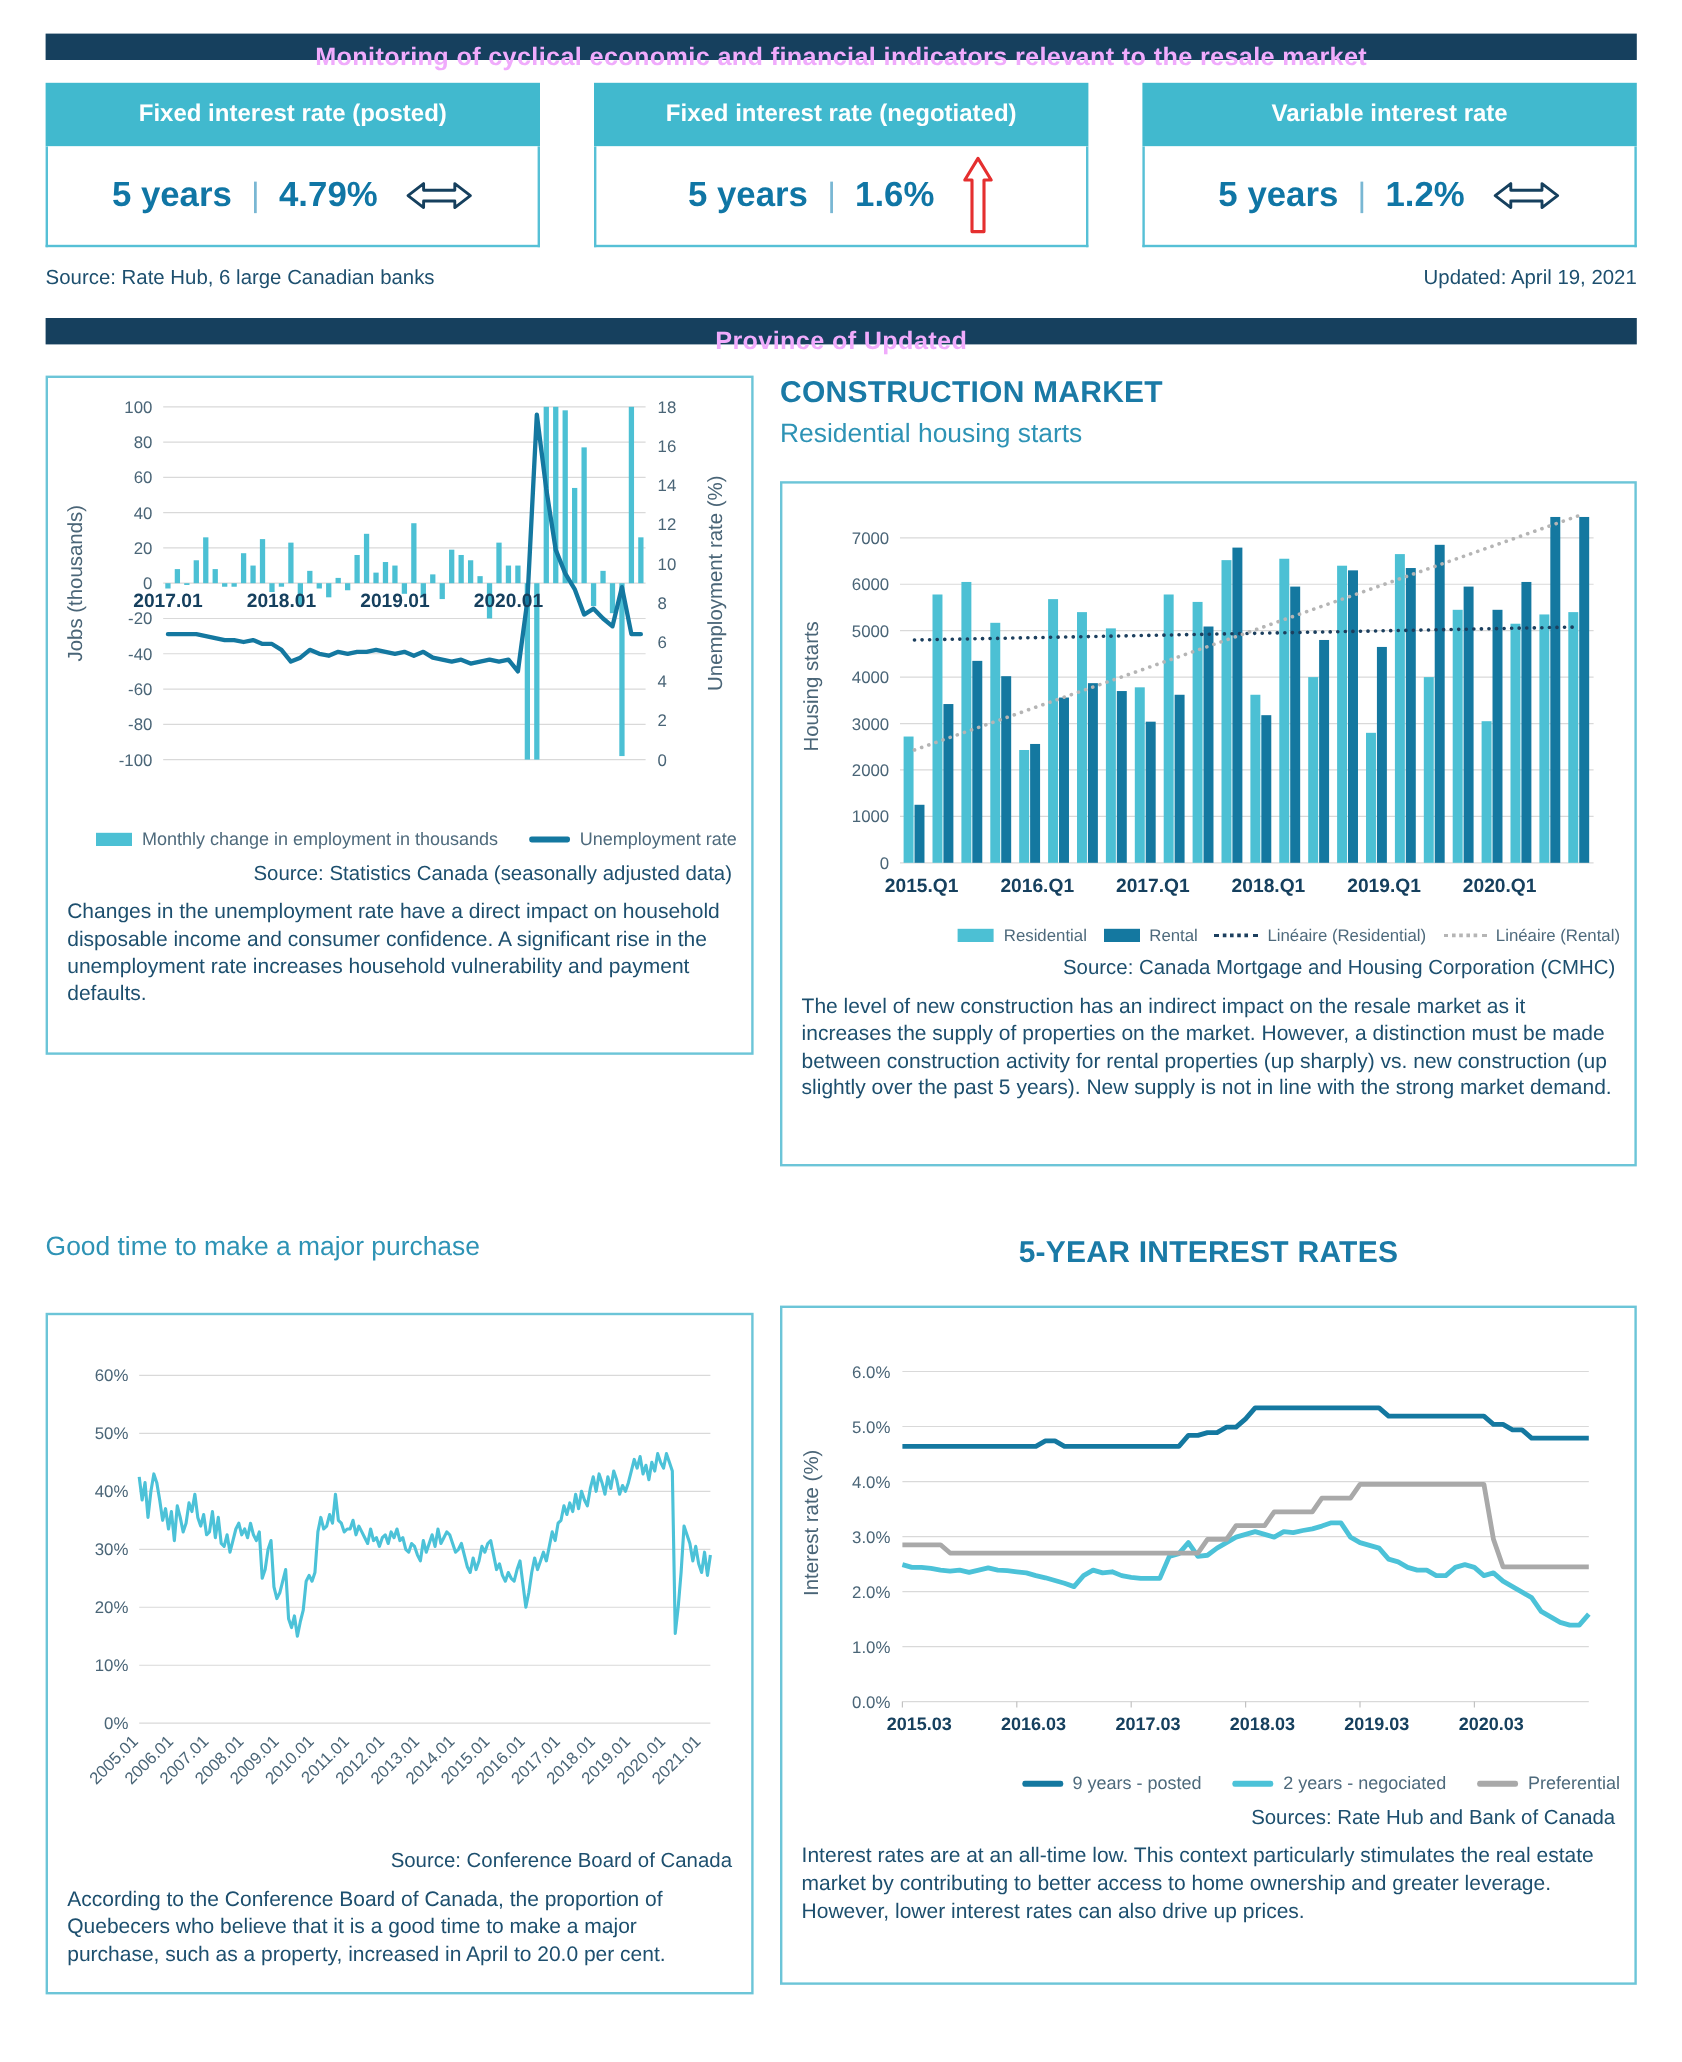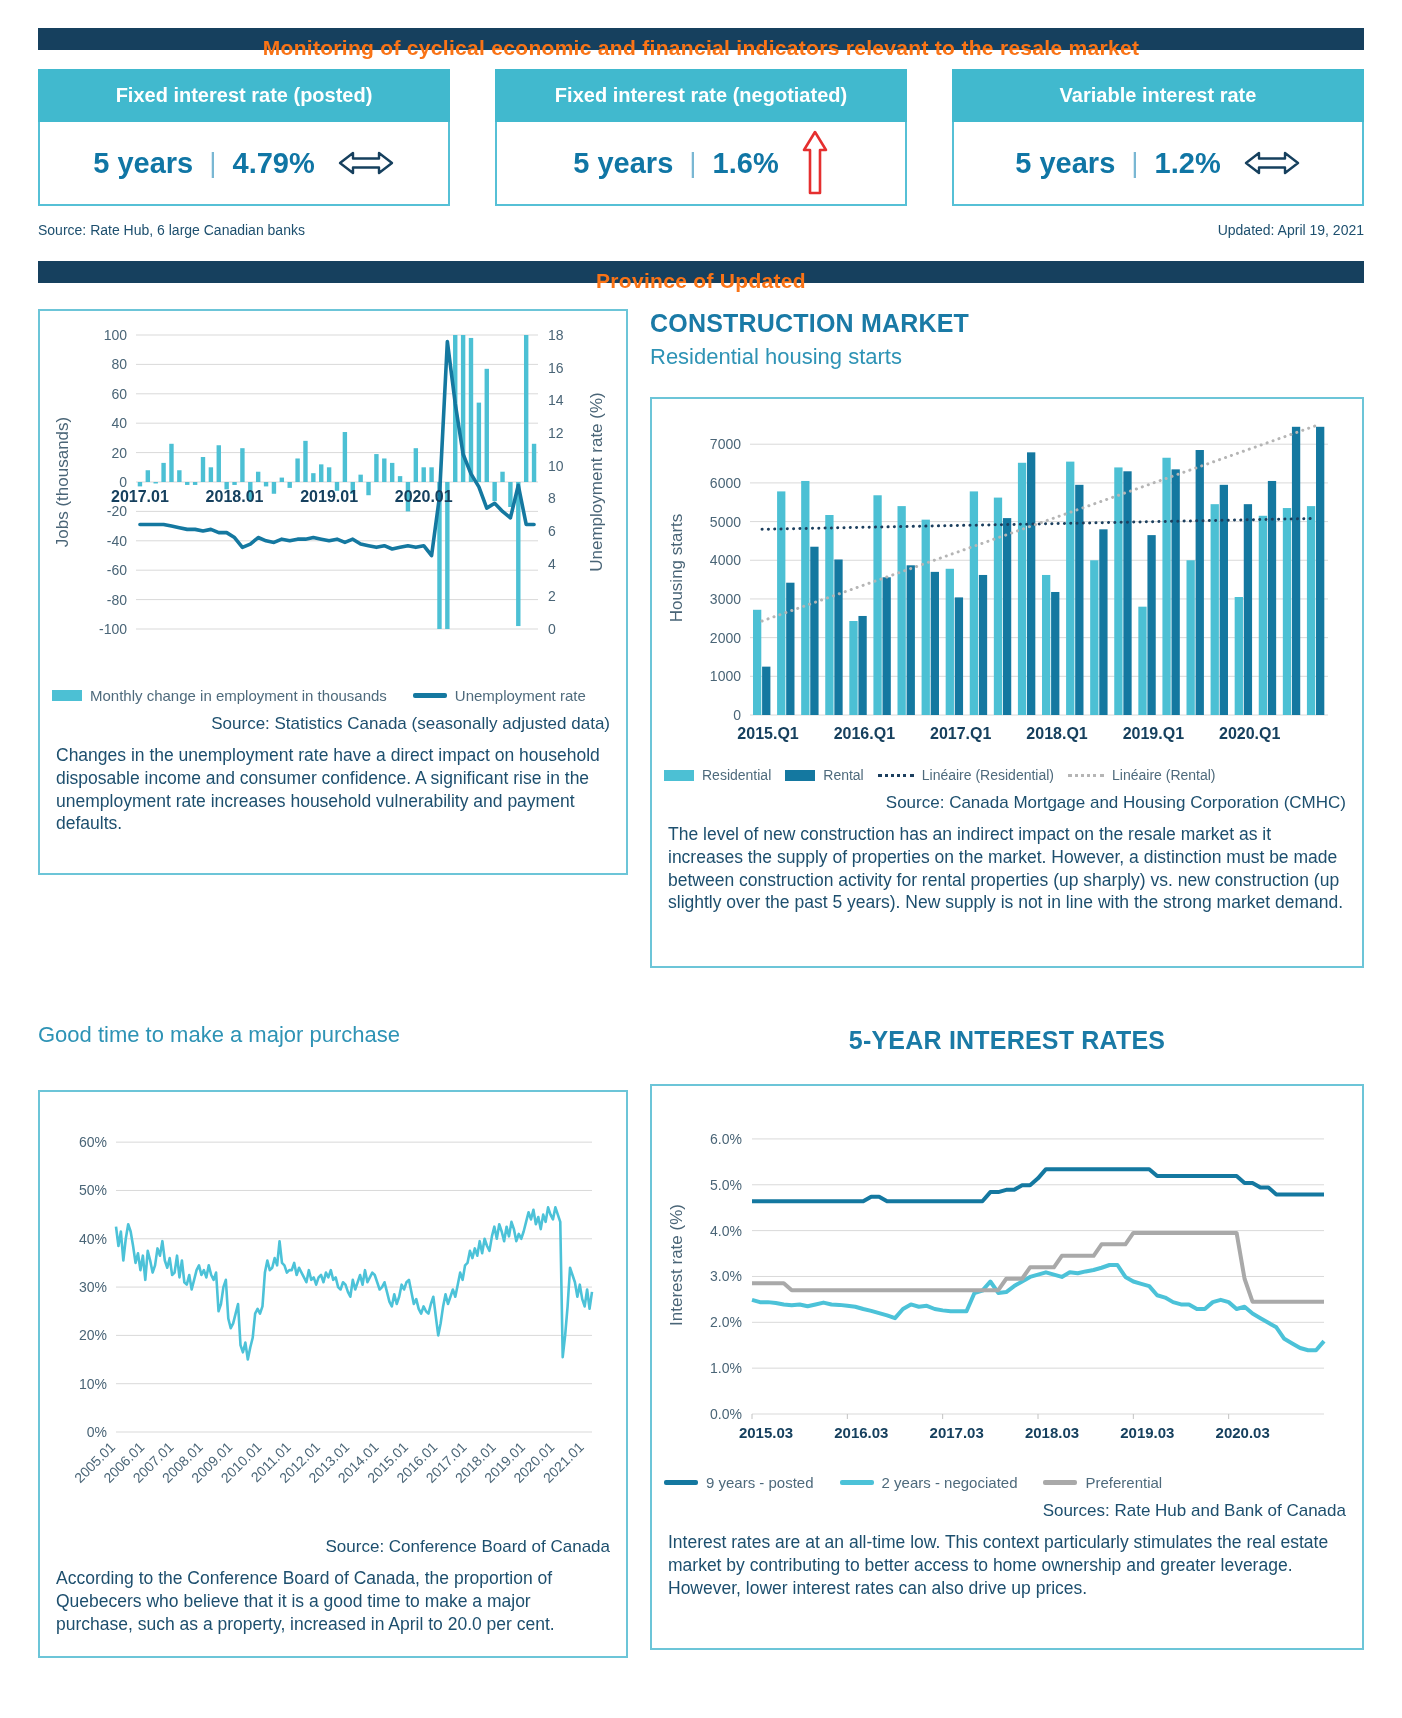--- a/index.html
+++ b/index.html
@@ -5,49 +5,49 @@
   :root{
     --navy:#16405e; --teal:#41b9ce; --value-blue:#1076a5; --title-blue:#1a7aa6;
     --subtitle-blue:#2e93b5; --panel-border:#6cc5d8; --bar-light:#4cc0d4;
     --bar-dark:#1478a0; --line-light:#4cc2d8; --gray-line:#a9a9a9;
     --trend-navy:#1c3f5e; --trend-gray:#b5b5b5; --grid:#d9d9d9;
     --text-body:#1d4f6e; --tick-text:#4a6577; --legend-text:#4e6a7c; --red:#e52f2f;
   }
   *{box-sizing:border-box;margin:0;padding:0}
   body{width:1402px;height:1718px;background:#ffffff;font-family:"Liberation Sans",sans-serif;overflow:hidden}
   .page{width:1402px;height:1718px;padding:28px 38px 20px 38px}
-  .banner{background:var(--navy);color:#f97316;font-weight:bold;font-size:21px;text-align:center;
+  .banner{background:var(--navy);color:#f0abfc;font-weight:bold;font-size:21px;text-align:center;
     height:22px;line-height:40px;letter-spacing:.3px}
   .rate-boxes{display:flex;justify-content:space-between;margin-top:19px}
   .rate-box{width:412px}
   .rate-box-header{background:var(--teal);color:#fff;font-weight:bold;font-size:20px;text-align:center;
     height:53px;line-height:53px}
   .rate-box-body{height:84px;border:2px solid #56c0d6;border-top:none;background:#fff;
     display:flex;align-items:center;justify-content:center;gap:16px}
   .rate-box-body .term,.rate-box-body .val{color:var(--value-blue);font-weight:bold;font-size:29px}
   .rate-box-body .sep{color:#79b7d3;font-size:28px;font-weight:300}
   .arrow{display:inline-flex;align-items:center;margin-left:6px}
   .arrow svg{display:none}
   .arrow.flat svg.arrow-flat{display:block}
   .arrow.up svg.arrow-up{display:block}
-  .meta-row{display:flex;justify-content:space-between;margin-top:16px;font-size:14px;color:var(--text-body)}
+  .meta-row{display:flex;justify-content:space-between;margin-top:16px;font-size:17px;color:var(--text-body)}
   .province{margin-top:23px}
   .grid{display:grid;grid-template-columns:590px 714px;column-gap:22px;row-gap:48px;margin-top:26px}
   .col h2{color:var(--title-blue);font-size:25px;font-weight:bold;letter-spacing:.2px}
   .col h3{color:var(--subtitle-blue);font-size:22px;font-weight:normal;margin:6px 0 0 0}
   .head-block{height:88px}
   .head-block.single{display:flex;align-items:flex-start;justify-content:center;padding-top:10px;height:68px}
   .head-block.row2{height:68px}
   .panel{border:2px solid var(--panel-border);background:#fff;padding:10px 12px}
   .panel-lm{height:566px}
   .panel-cm{height:571px}
   .panel-cc{height:568px}
   .panel-ir{height:566px}
   svg.chart{display:block}
-  .legend{display:flex;justify-content:flex-start;align-items:center;gap:26px;margin-top:6px;
+  .legend{display:flex;justify-content:flex-end;align-items:center;gap:26px;margin-top:6px;
     font-size:15px;color:var(--legend-text)}
   .legend.small{gap:14px;font-size:14px}
   .legend .item{display:flex;align-items:center;gap:8px;white-space:nowrap}
   .sw{display:inline-block}
   .sw.bar{width:30px;height:11px}
   .sw.line{width:34px;height:5px;border-radius:2px}
   .sw.dotline{width:36px;height:0;border-top:3px dotted var(--trend-navy)}
   .sw.light{background:var(--bar-light)}
   .sw.dark{background:var(--bar-dark)}
   .sw.lline{background:var(--line-light)}

